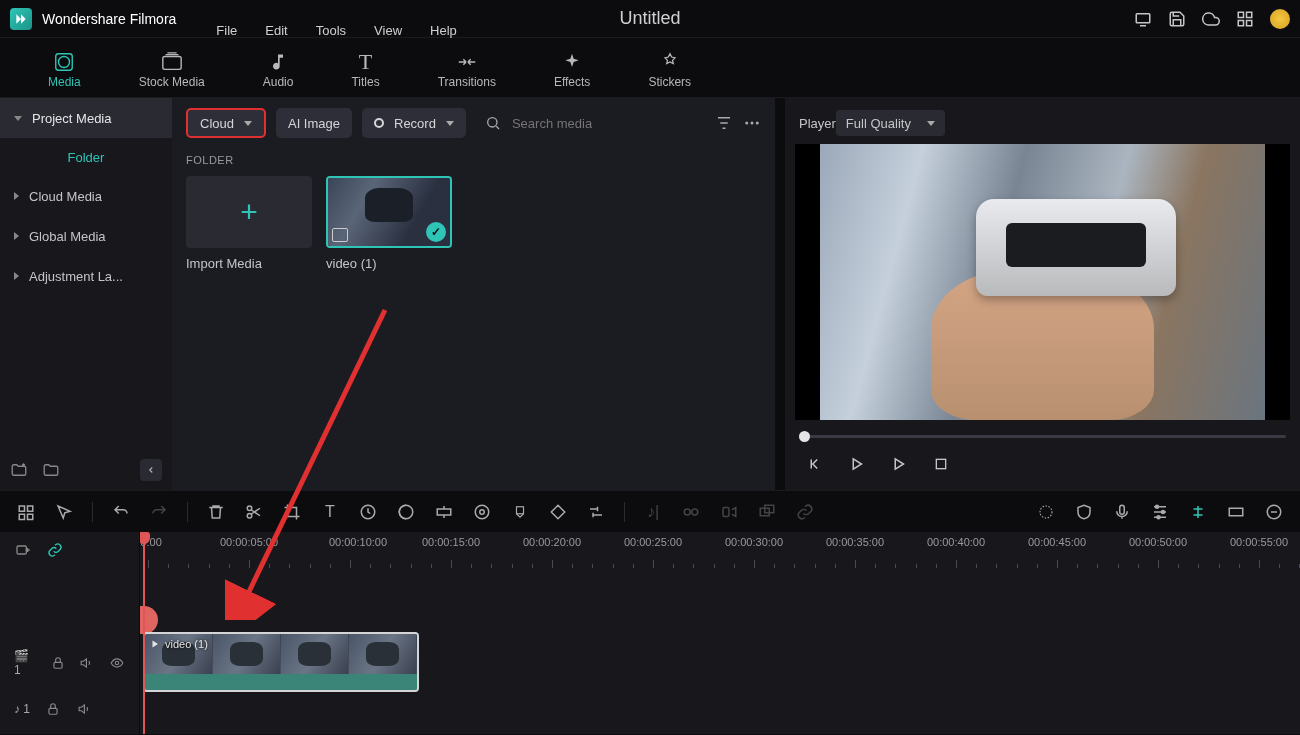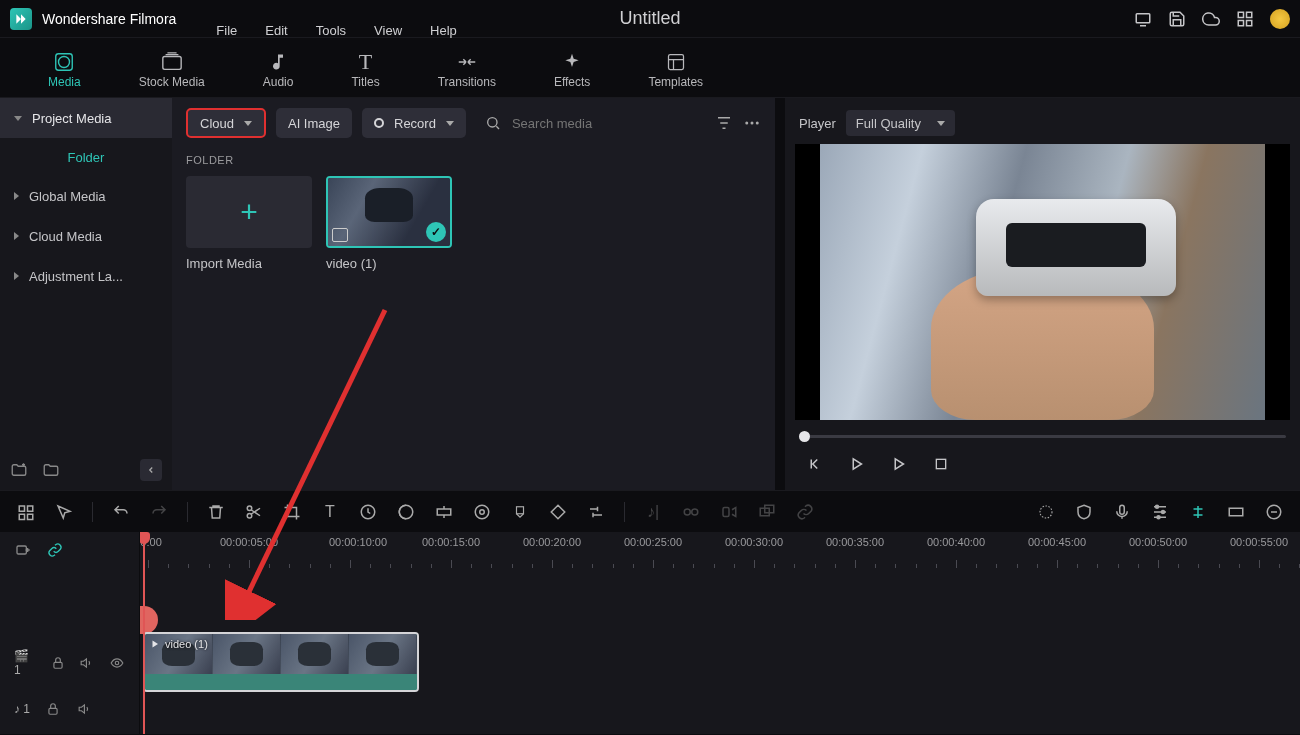--- a/index.html
+++ b/index.html
@@ -54,21 +54,21 @@
 .thumb.selected { border: 2px solid #2ec5b6; }
 .thumb-img { width: 100%; height: 100%; border-radius: 2px; background: linear-gradient(120deg, #3a4558 0%, #5a6578 30%, #2a3040 70%); position: relative; overflow: hidden; }
 .thumb-img::before { content: ''; position: absolute; top: 15%; left: 30%; width: 40%; height: 50%; background: #1a1f28; border-radius: 30% 30% 20% 20%; }
 .plus-icon { color: #2ec5b6; font-size: 30px; font-weight: 200; }
 .check-badge { position: absolute; bottom: 4px; right: 4px; width: 20px; height: 20px; background: #2ec5b6; border-radius: 50%; display: flex; align-items: center; justify-content: center; color: #0c0c0f; font-size: 12px; font-weight: bold; }
 .clip-badge { position: absolute; bottom: 4px; left: 4px; width: 16px; height: 14px; border: 1px solid #ccc; border-radius: 2px; }
 .media-caption { margin-top: 8px; font-size: 13px; color: #c5c5c8; }
 
 
 .preview { flex: 1; margin-left: 10px; background: #17171c; display: flex; flex-direction: column; padding: 10px 10px 8px; }
-.prev-head { display: flex; align-items: center; gap: 10px; height: 30px; padding: 0 4px; }
+.prev-head { display: flex; align-items: center; gap: 0; height: 30px; padding: 0 4px; }
 .quality-sel { background: #2a2a33; height: 26px; border-radius: 4px; display: flex; align-items: center; padding: 0 10px; gap: 16px; cursor: pointer; }
 .prev-canvas { flex: 1; margin-top: 6px; background: #000; display: flex; align-items: center; justify-content: center; overflow:hidden; }
 .prev-img { width: 90%; height: 100%; background: linear-gradient(105deg, #9ba8b8 0%, #c5d0dc 20%, #7a8594 40%, #aab5c0 60%, #8a7560 75%, #6a7580 100%); position: relative; overflow: hidden; }
 .vr-headset { position: absolute; top: 20%; left: 35%; width: 45%; height: 35%; background: linear-gradient(180deg, #e8eaed, #b8babc); border-radius: 18px 18px 12px 12px; box-shadow: 0 4px 10px rgba(0,0,0,0.3); }
 .vr-headset::after{content:'';position:absolute;top:25%;left:15%;width:70%;height:45%;background:#1a1c20;border-radius:6px;}
 .face-shape{position:absolute;bottom:0;left:25%;width:50%;height:55%;background:linear-gradient(180deg,#d4a585,#b89070);border-radius:40% 40% 20% 20%;}
 .scrubber { height: 20px; display: flex; align-items: center; padding: 0 4px; margin-top: 6px; }
 .scrub-track { flex: 1; height: 3px; background: #3a3a42; border-radius: 2px; position: relative; }
 .scrub-thumb { position: absolute; left: 0; top: -4px; width: 11px; height: 11px; background: #e5e5e8; border-radius: 50%; }
 .prev-ctrls { height: 36px; display: flex; align-items: center; gap: 22px; padding: 0 10px; }
@@ -203,46 +203,45 @@
     <div class="tab-icon">
         <svg width="20" height="20" viewBox="0 0 24 24" fill="currentColor">
           <path d="M12 2l2 6 6 2-6 2-2 6-2-6-6-2 6-2z"></path>
         </svg>
       </div>
     <div class="tab-label">Effects</div>
   </div>
   <div class="tab">
     <div class="tab-icon">
         <svg width="20" height="20" viewBox="0 0 24 24" fill="none" stroke="currentColor" stroke-width="1.5">
-          <rect x="3" y="3" width="18" height="18" rx="2"></rect>
-          <path d="M3 9h18M9 9v12"></path>
-        </svg>
-      </div>
-    <div class="tab-label">Templates</div>
+          <path d="M12 2l2 4 4 1-3 3 1 4-4-2-4 2 1-4-3-3 4-1z"></path>
+        </svg>
+      </div>
+    <div class="tab-label">Stickers</div>
   </div>
 </div>
 
 <div class="main">
   <div class="left-col">
 
     <div class="sidebar">
       <div class="sidebar-row header">
         <div class="caret"></div>
         <span>Project Media</span>
       </div>
       <div class="sidebar-row folder">
         <span>Folder</span>
       </div>
       <div class="sidebar-row">
         <div class="caret-r"></div>
-        <span>Global Media</span>
+        <span>Cloud Media</span>
       </div>
       <div class="sidebar-row">
         <div class="caret-r"></div>
-        <span>Cloud Media</span>
+        <span>Global Media</span>
       </div>
       <div class="sidebar-row">
         <div class="caret-r"></div>
         <span>Adjustment La...</span>
       </div>
       <div class="sidebar-bottom">
         <div class="sb-icon">
             <svg width="18" height="18" viewBox="0 0 24 24" fill="none" stroke="currentColor" stroke-width="1.8">
               <path d="M3 7a2 2 0 012-2h4l2 2h8a2 2 0 012 2v8a2 2 0 01-2 2H5a2 2 0 01-2-2z"></path>
               <path d="M18 3v4m-2-2h4"></path>

